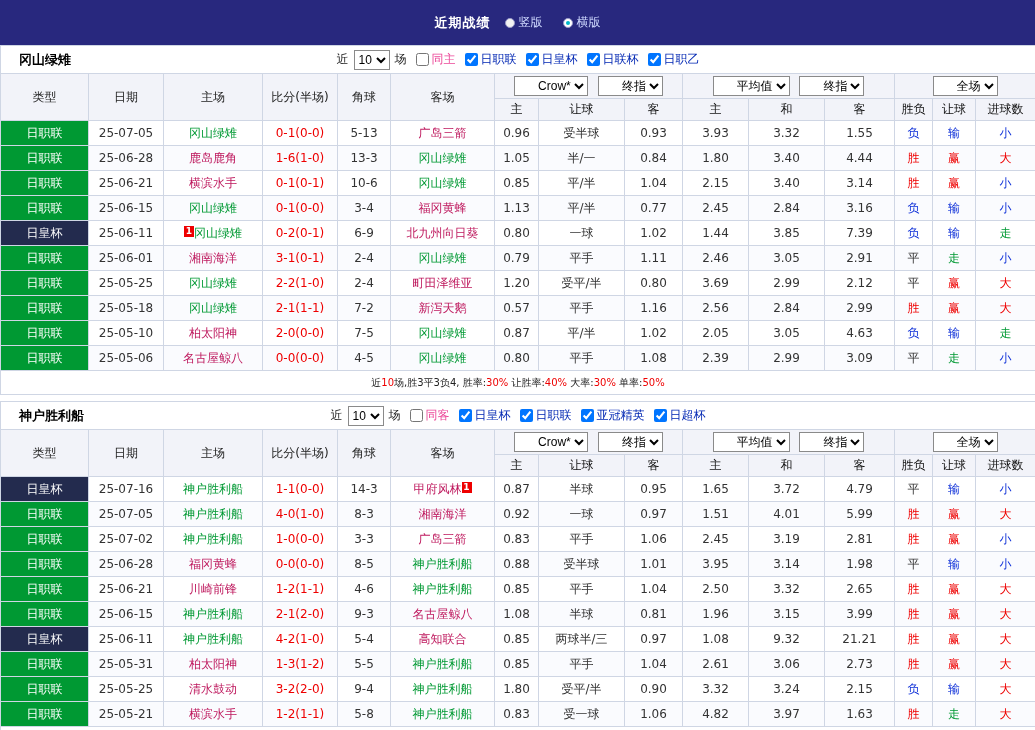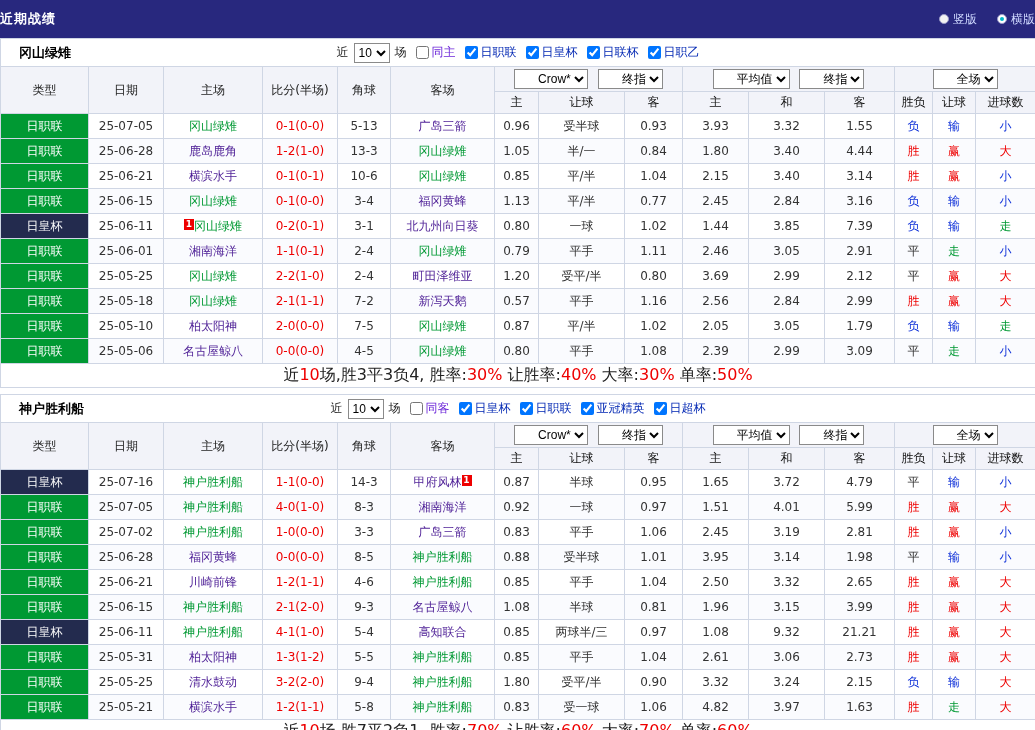--- a/index.html
+++ b/index.html
@@ -5,25 +5,25 @@
   * { box-sizing: border-box; margin: 0; padding: 0; }
   html, body { background: #fff; }
   body {
     width: 1035px;
     font-family: "DejaVu Sans", "Liberation Sans", sans-serif;
     font-size: 12px;
     color: #222;
   }
   
   .topbar {
-    height: 38px;
+    height: 45px;
     background: #28287E;
     display: flex;
     align-items: center;
-    justify-content: space-between;
+    justify-content: center;
     gap: 14px;
     font-family: Liberation Serif, serif;
   }
   .topbar .title { color: #fff; font-weight: bold; font-size: 13px; letter-spacing: 1px; }
   .radio-group { display: flex; align-items: center; gap: 20px; }
   .radio-item { display: flex; align-items: center; gap: 4px; cursor: pointer; }
   .radio {
     width: 10px; height: 10px; border-radius: 50%;
     background: #f2f2f2; border: 1px solid #9a9ac8; display: inline-block; position: relative;
   }
@@ -36,43 +36,43 @@
   
   table.match-table { width: 1035px; border-collapse: collapse; table-layout: fixed; }
   td, th { border: 1px solid #cfd6e4; text-align: center; padding: 0; font-weight: normal; overflow: hidden; white-space: nowrap; }
   tr.team-row td { height: 28px; position: relative; background: #fff; }
   .team-name { position: absolute; left: 18px; top: 50%; transform: translateY(-50%); font-weight: bold; color: #000; font-size: 13px; }
   .controls { display: flex; align-items: center; justify-content: center; height: 100%; gap: 3px; }
   .controls select { margin: 0 2px; }
   select { font-size: 12px; height: 20px; border: 1px solid #8a8a8a; background: #fff; color: #000; }
   label.cb { display: inline-flex; align-items: center; margin-left: 6px; cursor: pointer; }
   label.cb input { width: 13px; height: 13px; margin: 0 3px 0 0; }
-  label.cb .lbl { color: #6d28d9; }
+  label.cb .lbl { color: #ec4899; }
   label.cb .lbl.lg { color: #0026b3; }
   tr.hrow1 th { height: 25px; background: #f2f3f9; }
   tr.hrow2 th { height: 22px; background: #f2f3f9; color: #111; }
   tr.hrow1 th.grp select { margin: 0 3px; padding-left: 19px; }
   tbody td { height: 25px; background: #fff; color: #333; }
   tbody tr:nth-child(even) td { background: #fafbfe; }
   td.type-cell { color: #fff; }
   td.type-cell.bdg-green { background: #009933; }
   td.type-cell.bdg-dark { background: #232b4e; }
   .c-red { color: #ee0000; }
   .c-blue { color: #0d2fd8; }
   .c-green { color: #009933; }
-  .c-navy { color: #4c1d95; }
+  .c-navy { color: #be185d; }
   .c-dark { color: #333; }
   .c-dark2 { color: #222; }
   td.c-score { color: #ee0000; margin-left: 48px; }
   .num-badge {
     display: inline-block; background: #ee0000; color: #fff;
     font-size: 9px; line-height: 11px; min-width: 10px; padding: 0 1px;
     vertical-align: 3px; font-weight: bold;
   }
-  tfoot td { height: 24px; background: #fff; font-size: 16px; }
+  tfoot td { height: 24px; background: #fff; font-size: 10px; }
   .gap { height: 6px; background: #fff; }
 </style>
 </head>
 <body>
 
 <div class="topbar">
   <span class="title">近期战绩</span>
   <span class="radio-group">
     <span class="radio-item">
       <span class="radio"></span>
@@ -180,21 +180,21 @@
         <td>3.32</td>
         <td>1.55</td>
         <td class="c-blue">负</td>
         <td class="c-blue">输</td>
         <td class="c-blue">小</td>
       </tr>
       <tr>
         <td class="type-cell bdg-green">日职联</td>
         <td>25-06-28</td>
         <td><span class="c-navy">鹿岛鹿角</span></td>
-        <td class="c-score">1-2(1-0)</td>
+        <td class="c-score">1-6(1-0)</td>
         <td>13-3</td>
         <td><span class="c-green">冈山绿雉</span></td>
         <td>1.05</td>
         <td>半/一</td>
         <td>0.84</td>
         <td>1.80</td>
         <td>3.40</td>
         <td>4.44</td>
         <td class="c-red">胜</td>
         <td class="c-red">赢</td>
@@ -232,37 +232,37 @@
         <td>3.16</td>
         <td class="c-blue">负</td>
         <td class="c-blue">输</td>
         <td class="c-blue">小</td>
       </tr>
       <tr>
         <td class="type-cell bdg-dark">日皇杯</td>
         <td>25-06-11</td>
         <td><span class="num-badge">1</span><span class="c-green">冈山绿雉</span></td>
         <td class="c-score">0-2(0-1)</td>
-        <td>3-1</td>
+        <td>6-9</td>
         <td><span class="c-navy">北九州向日葵</span></td>
         <td>0.80</td>
         <td>一球</td>
         <td>1.02</td>
         <td>1.44</td>
         <td>3.85</td>
         <td>7.39</td>
         <td class="c-blue">负</td>
         <td class="c-blue">输</td>
         <td class="c-green">走</td>
       </tr>
       <tr>
         <td class="type-cell bdg-green">日职联</td>
         <td>25-06-01</td>
         <td><span class="c-navy">湘南海洋</span></td>
-        <td class="c-score">1-1(0-1)</td>
+        <td class="c-score">3-1(0-1)</td>
         <td>2-4</td>
         <td><span class="c-green">冈山绿雉</span></td>
         <td>0.79</td>
         <td>平手</td>
         <td>1.11</td>
         <td>2.46</td>
         <td>3.05</td>
         <td>2.91</td>
         <td class="c-dark">平</td>
         <td class="c-green">走</td>
@@ -307,21 +307,21 @@
         <td>25-05-10</td>
         <td><span class="c-navy">柏太阳神</span></td>
         <td class="c-score">2-0(0-0)</td>
         <td>7-5</td>
         <td><span class="c-green">冈山绿雉</span></td>
         <td>0.87</td>
         <td>平/半</td>
         <td>1.02</td>
         <td>2.05</td>
         <td>3.05</td>
-        <td>1.79</td>
+        <td>4.63</td>
         <td class="c-blue">负</td>
         <td class="c-blue">输</td>
         <td class="c-green">走</td>
       </tr>
       <tr>
         <td class="type-cell bdg-green">日职联</td>
         <td>25-05-06</td>
         <td><span class="c-navy">名古屋鲸八</span></td>
         <td class="c-score">0-0(0-0)</td>
         <td>4-5</td>
@@ -526,21 +526,21 @@
         <td>3.15</td>
         <td>3.99</td>
         <td class="c-red">胜</td>
         <td class="c-red">赢</td>
         <td class="c-red">大</td>
       </tr>
       <tr>
         <td class="type-cell bdg-dark">日皇杯</td>
         <td>25-06-11</td>
         <td><span class="c-green">神户胜利船</span></td>
-        <td class="c-score">4-1(1-0)</td>
+        <td class="c-score">4-2(1-0)</td>
         <td>5-4</td>
         <td><span class="c-navy">高知联合</span></td>
         <td>0.85</td>
         <td>两球半/三</td>
         <td>0.97</td>
         <td>1.08</td>
         <td>9.32</td>
         <td>21.21</td>
         <td class="c-red">胜</td>
         <td class="c-red">赢</td>

